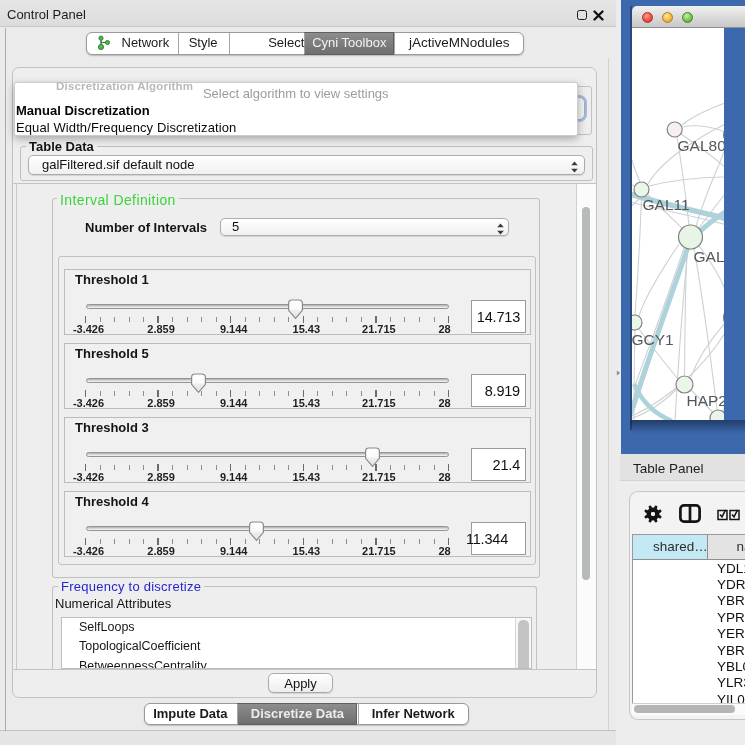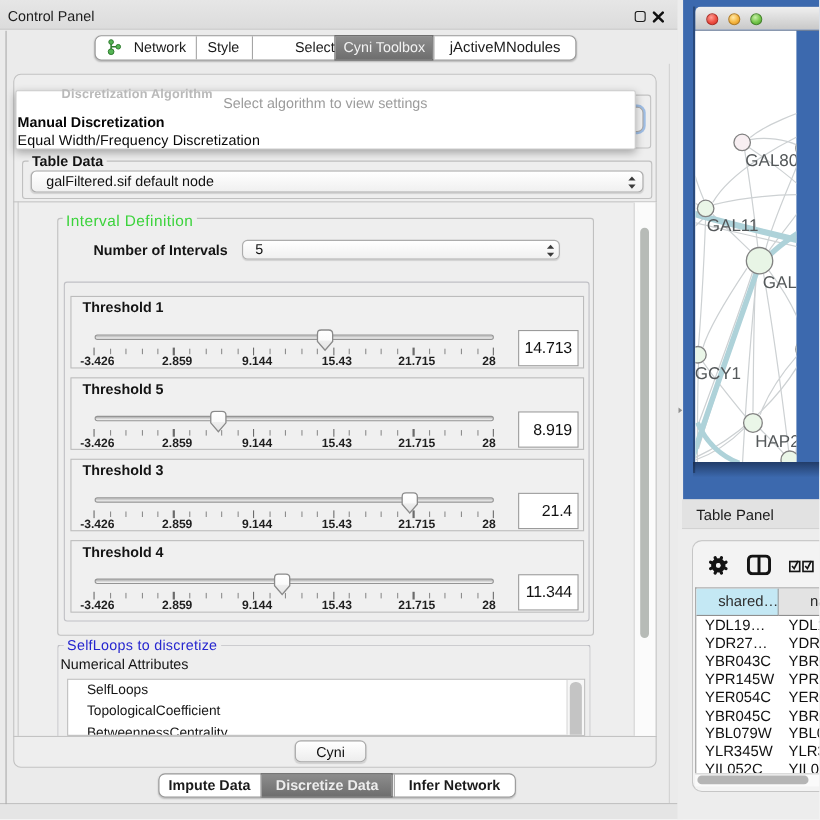--- a/index.html
+++ b/index.html
@@ -249,37 +249,37 @@
       <defs>
         <linearGradient id="th491" x1="0" y1="0" x2="0" y2="1">
           <stop offset="0" stop-color="#ffffff"></stop>
           <stop offset="0.5" stop-color="#fafafa"></stop>
           <stop offset="0.55" stop-color="#eeeeee"></stop>
           <stop offset="1" stop-color="#e4e4e4"></stop>
         </linearGradient>
       </defs>
       <path d="M1.6,4.6 C1.6,1.8 2.6,1 5.2,1 L11.8,1 C14.4,1 15.4,1.8 15.4,4.6 L15.4,11.4 L8.5,19.4 L1.6,11.4 Z" fill="url(#th491)" stroke="#8a8a8a" stroke-width="1.2"></path>
     </svg>
-<div style="position:absolute;left:471px;top:522px;width:55px;height:33px;background:#ffffff;border:1px solid #9b9b9b;display:flex;align-items:center;justify-content:flex-end;padding-right:5px;font-size:14.5px;letter-spacing:-0.2px;color:#111">11.344</div>
+<div style="position:absolute;left:471px;top:522px;width:55px;height:33px;background:#ffffff;border:1px solid #9b9b9b;display:flex;align-items:center;justify-content:flex-end;padding-right:17px;font-size:14.5px;letter-spacing:-0.2px;color:#111">11.344</div>
 
 <div class="abs" style="left:52px;top:585.5px;width:485px;height:83px;border:1px solid #c0c0c5;border-top:1px solid #c0c0c5;border-bottom:none;border-radius:3px 3px 0 0"></div>
-<div class="abs" style="left:58px;top:579px;background:#eeeeee;padding:0 3px;font-size:13px;font-weight:400;letter-spacing:0.25px;color:#2626cf">SelfLoops to discretize</div>
+<div class="abs" style="left:58px;top:579px;background:#eeeeee;padding:0 3px;font-size:13px;font-weight:400;letter-spacing:0.25px;color:#2626cf">Frequency to discretize</div>
 <div class="abs" style="left:55px;top:596px;font-size:13px;font-weight:normal;color:#141414">Numerical Attributes</div>
 <div class="abs" style="left:61px;top:616.5px;width:471px;height:52px;background:#ffffff;border:1px solid #bdbdbd;overflow:hidden">
   <div style="position:absolute;left:17px;top:2.5px;font-size:12.5px;color:#161616">SelfLoops</div>
   <div style="position:absolute;left:17px;top:21.9px;font-size:12.5px;color:#161616">TopologicalCoefficient</div>
   <div style="position:absolute;left:17px;top:41.3px;font-size:12.5px;color:#161616">BetweennessCentrality</div>
   <div style="position:absolute;right:0;top:0;width:16px;height:52px;background:#f7f7f7;border-left:1px solid #d9d9d9"></div>
   <div style="position:absolute;right:2.5px;top:2px;width:10.5px;height:60px;background:#c4c4c4;border-radius:5px"></div>
 </div>
 
 <div class="abs" style="left:575.5px;top:184px;width:21px;height:484.5px;background:#fbfbfb;border-left:1px solid #cfcfcf;border-right:1px solid #c3c3c3"></div>
 <div class="abs" style="left:581.5px;top:207px;width:8.5px;height:373px;background:#b7bbb7;border-radius:4.5px"></div>
 
-<div class="abs" style="left:268px;top:672.5px;width:65px;height:20px;background:linear-gradient(180deg,#ffffff,#ededed);border:1px solid #a8a8a8;border-radius:5.5px;text-align:center;line-height:19px;font-size:13px;color:#111;box-shadow:0 1px 1px rgba(0,0,0,0.12)">Cyni</div>
+<div class="abs" style="left:268px;top:672.5px;width:65px;height:20px;background:linear-gradient(180deg,#ffffff,#ededed);border:1px solid #a8a8a8;border-radius:5.5px;text-align:center;line-height:19px;font-size:13px;color:#111;box-shadow:0 1px 1px rgba(0,0,0,0.12)">Apply</div>
 
 <div style="position:absolute;left:143.5px;top:703px;width:325.5px;height:22px;background:#ffffff;border:1px solid #989898;border-radius:6px;box-shadow:0 1px 1.5px rgba(0,0,0,0.2)"></div>
 <div style="position:absolute;left:237.3px;top:703px;width:120.19999999999999px;height:22px;background:linear-gradient(180deg,#8d8d8d,#6e6e6e);border:1px solid #5f5f5f;box-sizing:border-box"></div>
 <div style="position:absolute;left:237.3px;top:703.5px;width:1px;height:21px;background:#a5a5a5"></div>
 <div style="position:absolute;left:357.5px;top:703.5px;width:1px;height:21px;background:#a5a5a5"></div>
 <div style="position:absolute;left:143.5px;top:703px;width:93.8px;height:22px;line-height:22px;text-align:center;font-size:13px;font-weight:600;color:#1b1b1b">Impute Data</div>
 <div style="position:absolute;left:237.3px;top:703px;width:120.2px;height:22px;line-height:22px;text-align:center;font-size:13px;font-weight:600;color:#ededed">Discretize Data</div>
 <div style="position:absolute;left:357.5px;top:703px;width:111.5px;height:22px;line-height:22px;text-align:center;font-size:13px;font-weight:600;color:#1b1b1b">Infer Network</div>
 
 <div class="abs" style="left:20px;top:86px;width:572px;height:49px;border:1px solid #c2c2c2;border-radius:3px"></div>
@@ -400,19 +400,18 @@
   <path d="M3,5.5 L5,7.8 L8.6,0.8" fill="none" stroke="#141414" stroke-width="1.5"></path>
   <rect x="13" y="1.5" width="9" height="9" fill="none" stroke="#141414" stroke-width="1.5"></rect>
   <path d="M15,5.5 L17,7.8 L20.6,0.8" fill="none" stroke="#141414" stroke-width="1.5"></path>
 </svg>
 
 <div class="abs" style="left:631.9px;top:533.5px;width:113.1px;height:169.5px;background:#ffffff;border-left:1px solid #9a9a9a;border-top:1px solid #9a9a9a;overflow:hidden">
   <div style="position:absolute;left:0;top:0;width:75.4px;height:25.7px;background:#c4e8f4;border-right:1px solid #8f8f8f;border-bottom:1px solid #8f8f8f"></div>
   <div style="position:absolute;left:75.4px;top:0;width:40px;height:25.7px;background:#e3e3e3;border-bottom:1px solid #8f8f8f"></div>
   <div style="position:absolute;left:20px;top:4.5px;font-size:13.5px;color:#2e2e2e">shared…</div>
   <div style="position:absolute;left:103.5px;top:4.5px;font-size:13.5px;color:#2e2e2e">na</div>
-  <div style="position:absolute;left:8px;top:26px;font-size:13.5px;color:#101010;line-height:16.4px">YDL19…<br>YDR27…<br>YBR043C<br>YPR145W<br>YER054C<br>YBR045C<br>YBL079W<br>YLR345W<br>YIL052C</div>
   <div style="position:absolute;left:84px;top:26px;font-size:13.5px;color:#101010;line-height:16.4px">YDL194W<br>YDR277C<br>YBR043C<br>YPR145W<br>YER054C<br>YBR045C<br>YBL079W<br>YLR345W<br>YIL052C</div>
 </div>
 
 <div class="abs" style="left:631.9px;top:703px;width:113.1px;height:11.5px;background:#fafafa;border-top:1px solid #cfcfcf"></div>
 <div class="abs" style="left:633.5px;top:705px;width:101px;height:8px;background:#b5b5b5;border-radius:4px"></div>
 
 </div>
 </body></html>

